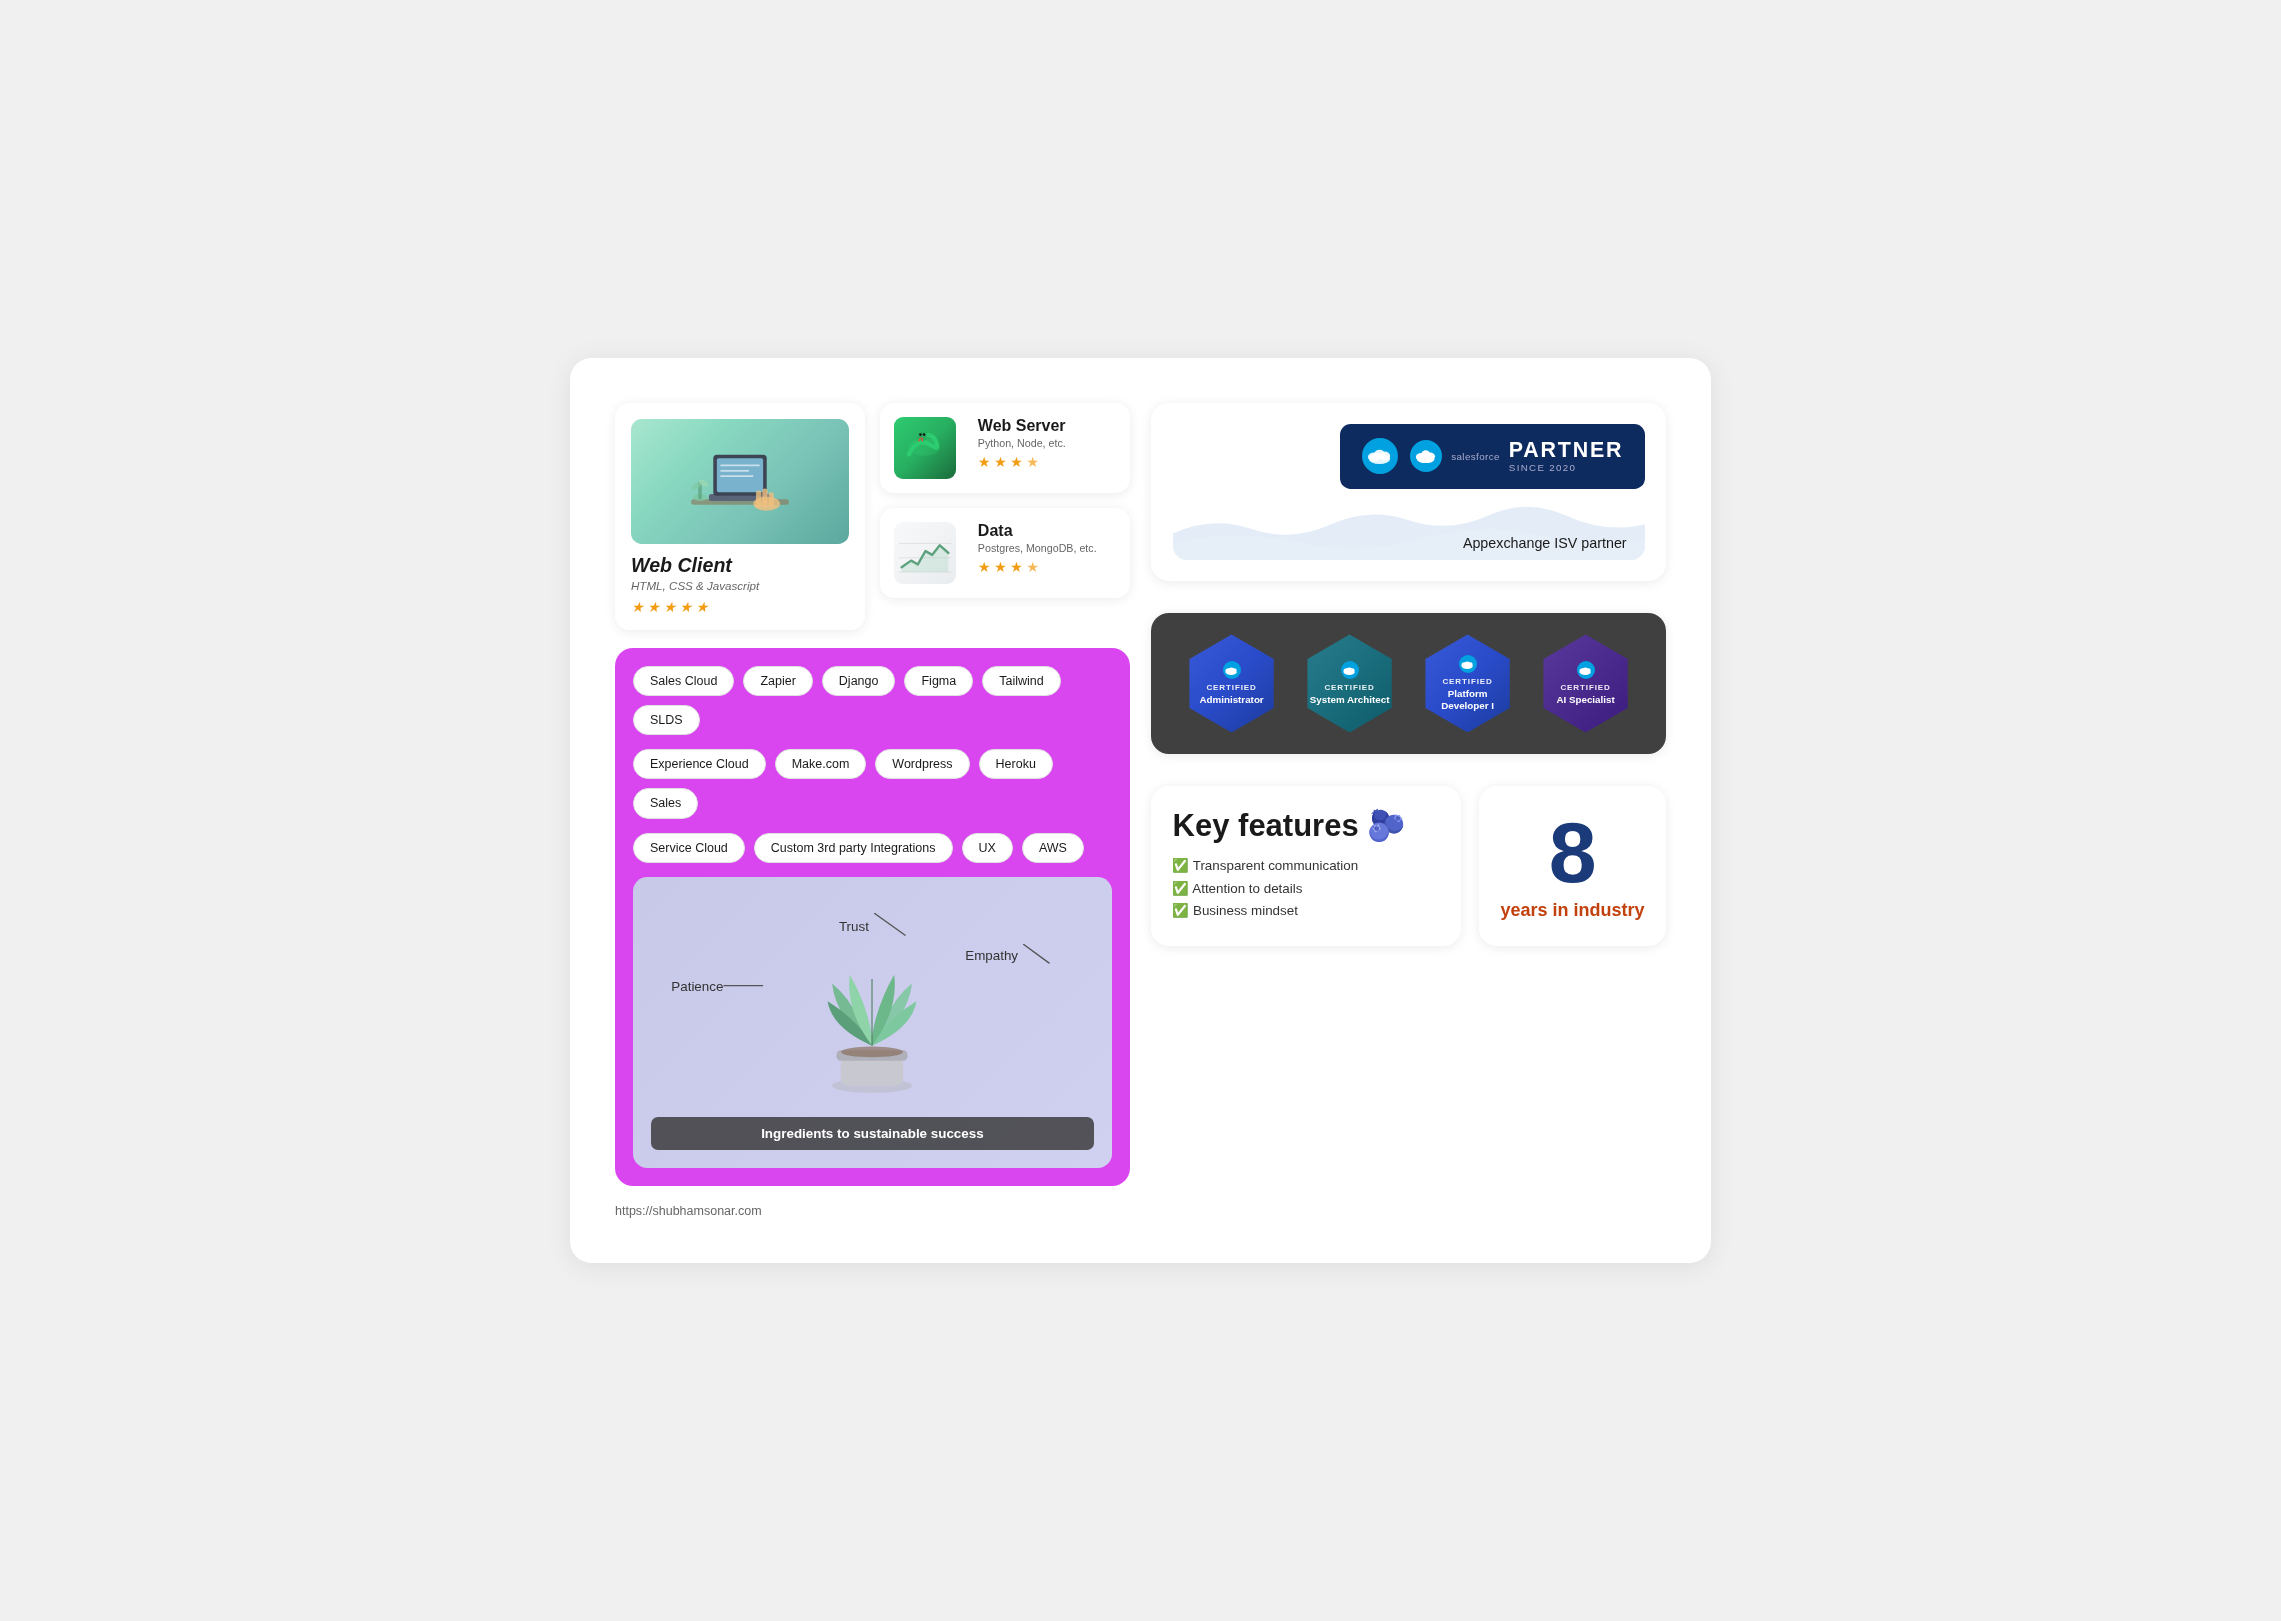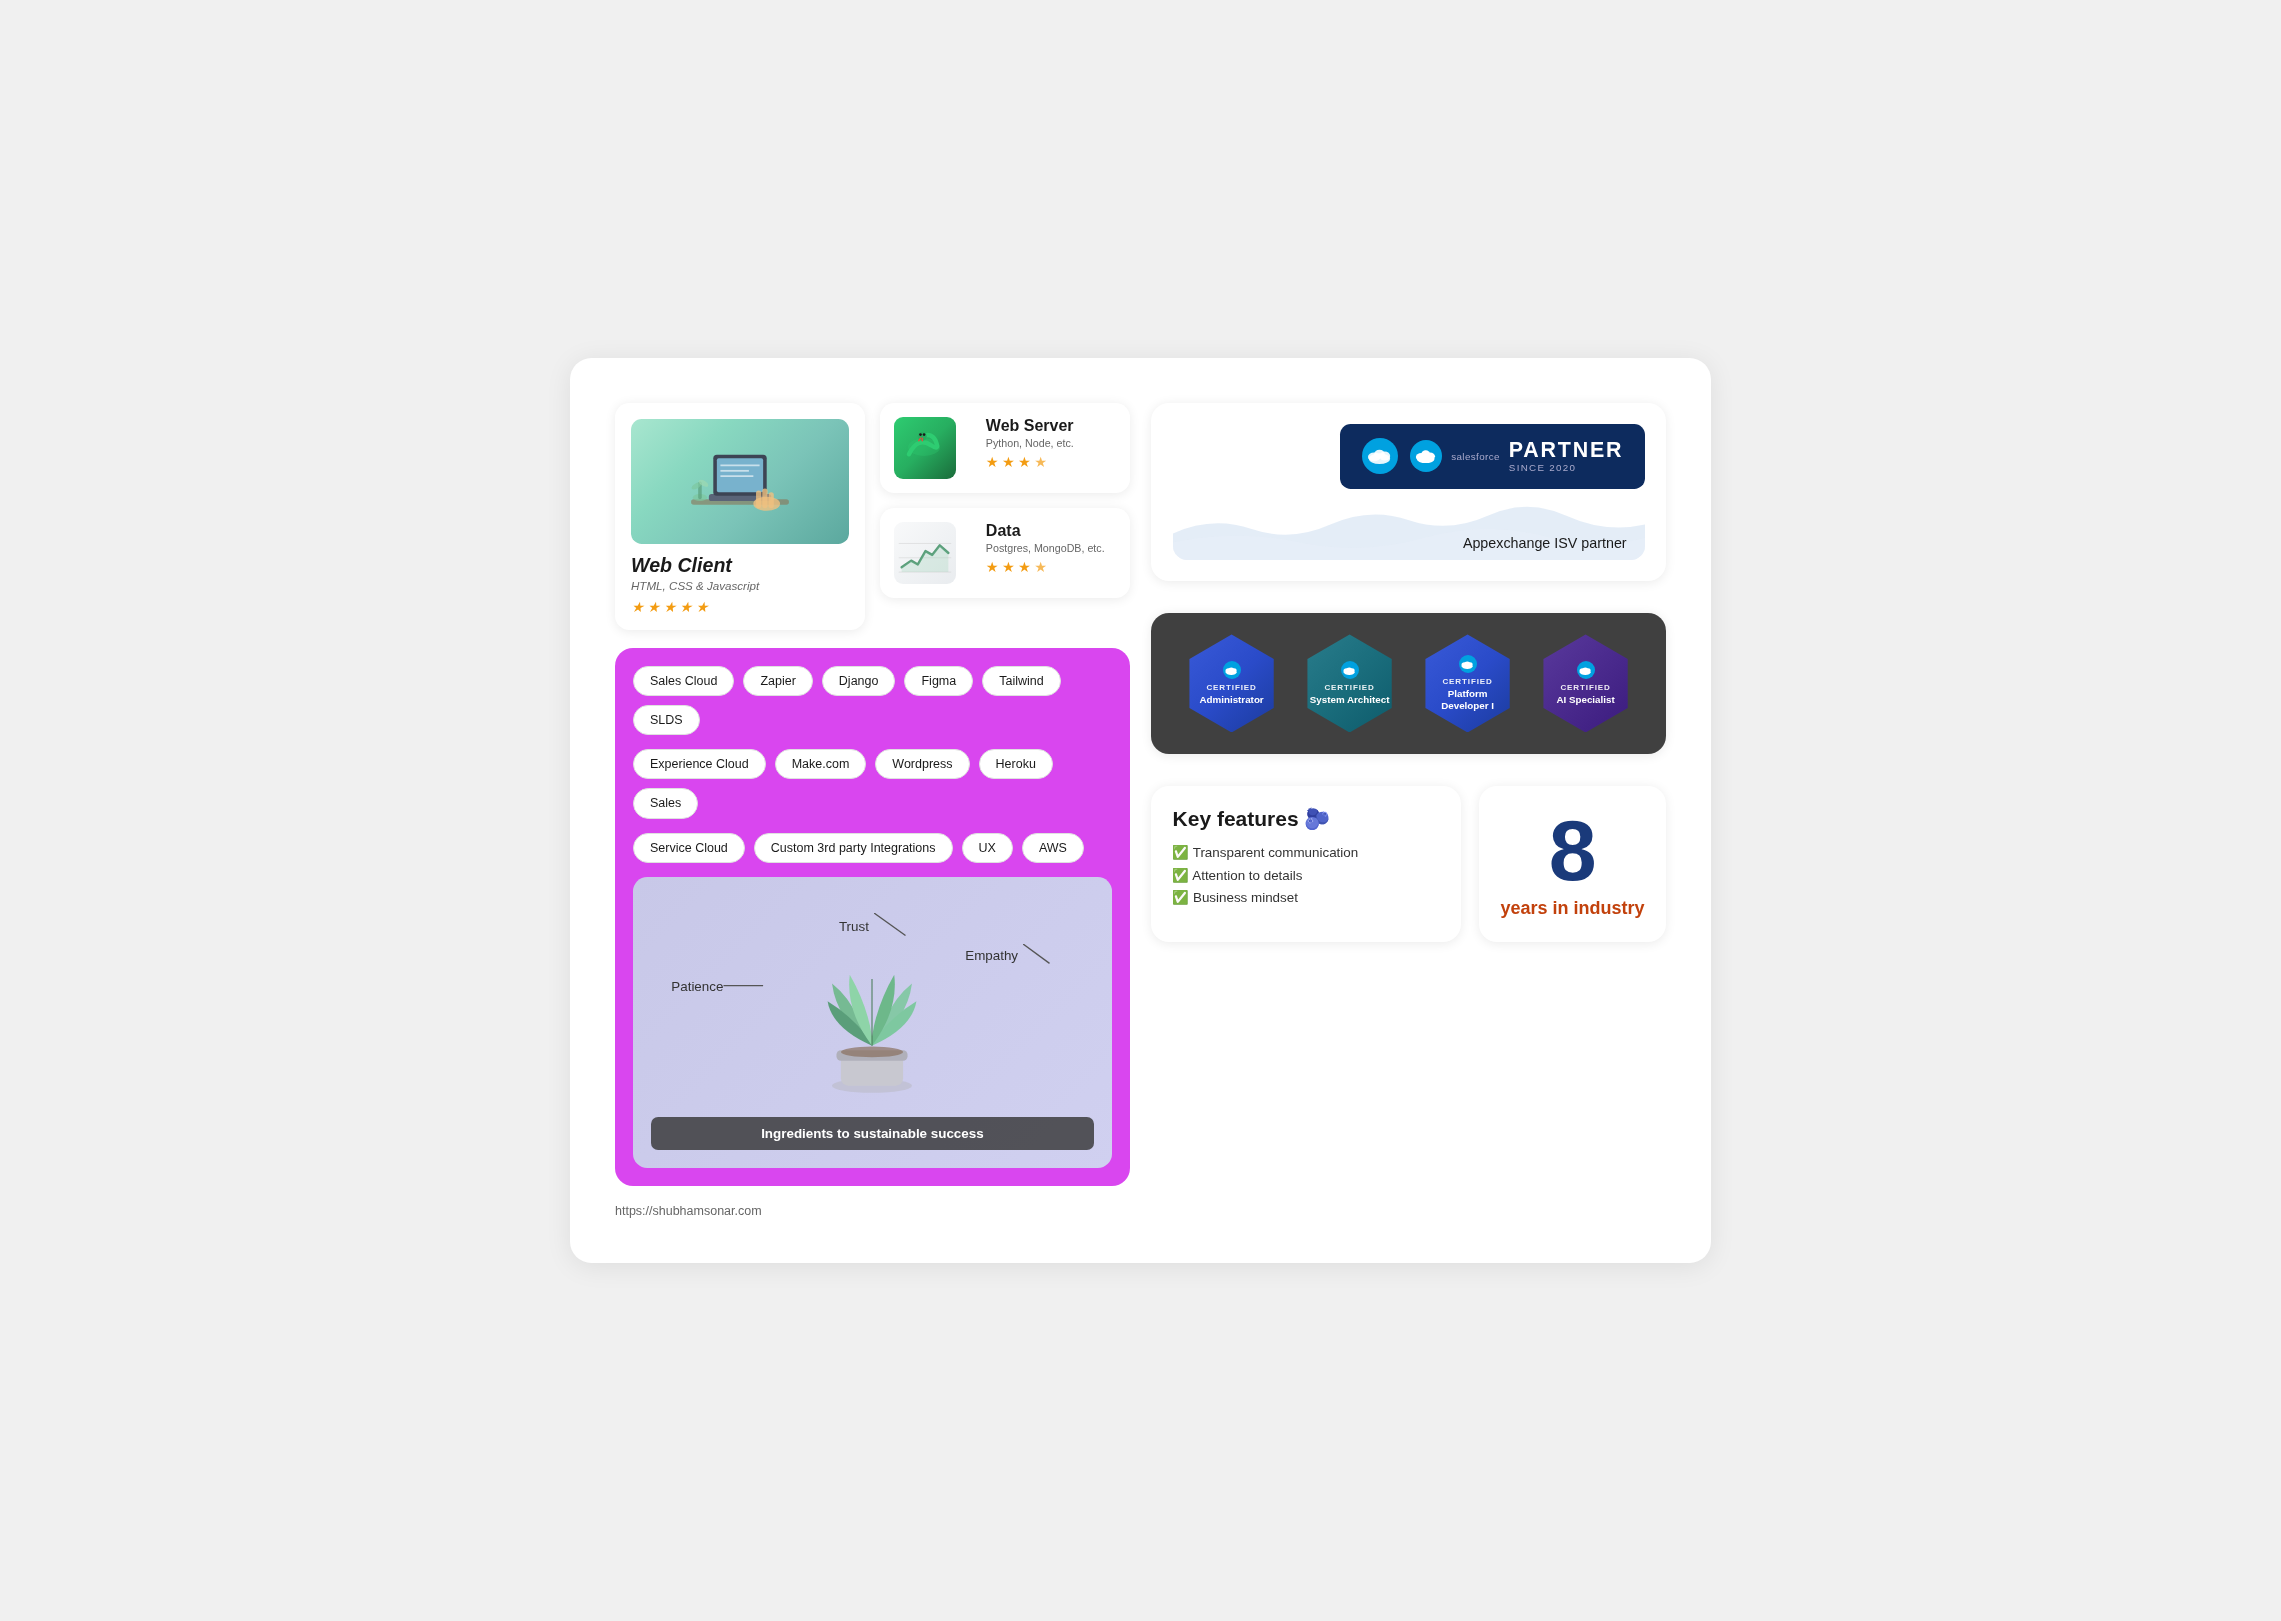--- a/index.html
+++ b/index.html
@@ -75,21 +75,21 @@
       flex-direction: column;
       gap: 14.3px;
     }
     .skill-card-small {
       background: white;
       border-radius: 14.3px;
       padding: 14.3px;
       box-shadow: 0 1.8px 10.7px rgba(0,0,0,0.08);
       display: flex;
       align-items: flex-start;
-      gap: 30px;
+      gap: 22px;
     }
     .skill-card-small-img {
       width: 62px;
       height: 62px;
       border-radius: 9px;
       overflow: hidden;
       flex-shrink: 0;
     }
     .snake-bg {
       width: 100%;
@@ -313,21 +313,21 @@
       gap: 18px;
       align-items: stretch;
     }
     .key-features-card {
       background: white;
       border-radius: 18px;
       padding: 21.4px;
       box-shadow: 0 1.8px 10.7px rgba(0,0,0,0.08);
     }
     .key-features-card h2 {
-      font-size: 21px;
+      font-size: 31px;
       font-weight: 800;
       color: #1a1a1a;
       margin-bottom: 14.3px;
     }
     .feature-item {
       font-size: 13.4px;
       color: #333;
       margin-bottom: 7.1px;
       display: flex;
       align-items: center;

